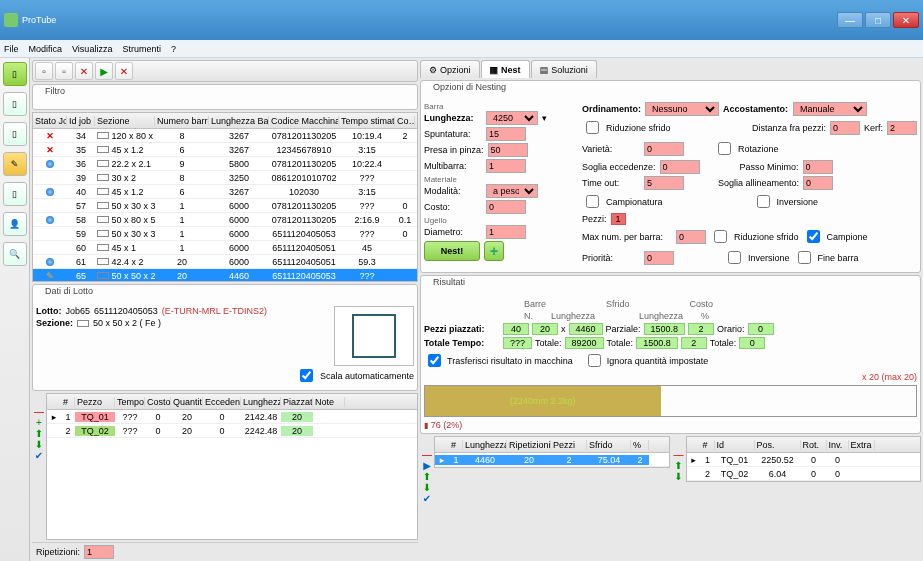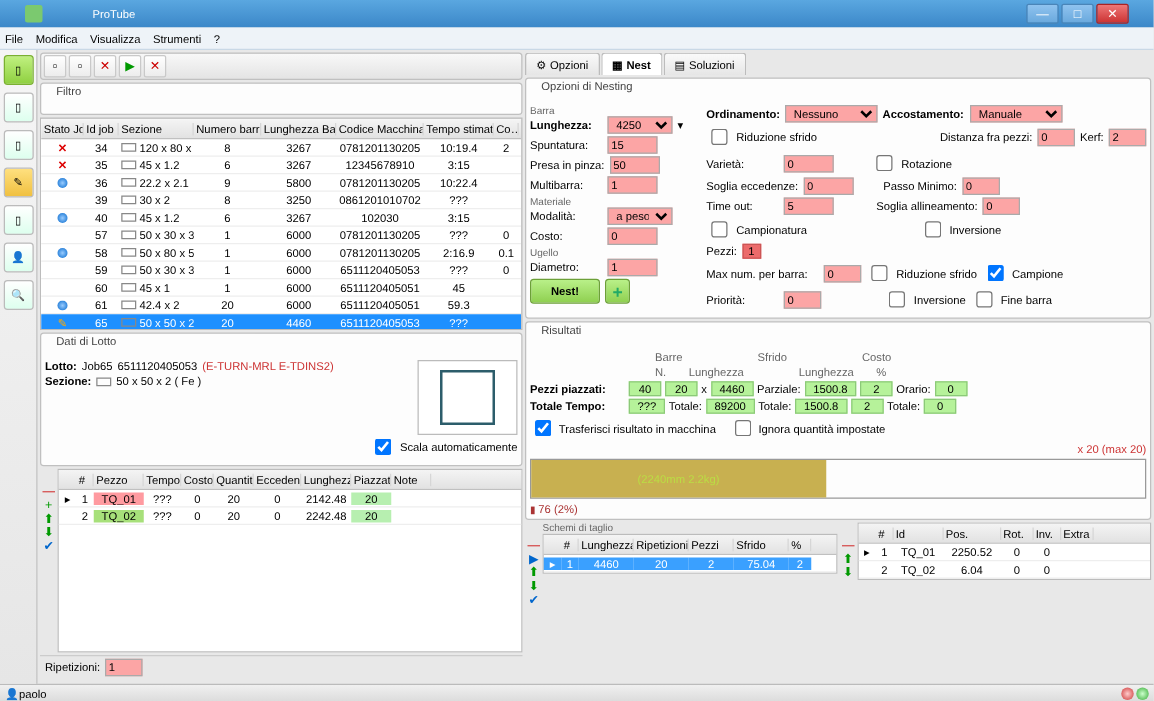--- a/index.html
+++ b/index.html
@@ -1,19 +1,19 @@
 <!DOCTYPE html>
 <html><head>
 <meta charset="utf-8">
 <style>
 * { box-sizing: border-box; font-family: "Segoe UI", Tahoma, sans-serif; font-size: 9px; }
 html, body { margin: 0; padding: 0; width: 923px; height: 561px; background: #e8e8e8; overflow: hidden; }
 
 
-.titlebar { height: 22px; background: linear-gradient(#5aa7e0,#3b87c8); display: flex; align-items: center; padding: 0 20px; color: #fff; gap: 36px; }
+.titlebar { height: 40px; background: linear-gradient(#5aa7e0,#3b87c8); display: flex; align-items: center; padding: 0 4px; color: #fff; }
 .titlebar .icon { width: 14px; height: 14px; background: #7bc96f; border-radius: 2px; margin-right: 4px; }
 .titlebar .btns { margin-left: auto; display: flex; }
 .titlebar .btn { width: 26px; height: 16px; margin-left: 2px; background: linear-gradient(#8fc3ef,#6aa9dd); border: 1px solid #4a85b8; border-radius: 2px; display: flex; align-items: center; justify-content: center; color: #fff; font-size: 10px; }
 .titlebar .btn.close { background: linear-gradient(#e77,#c33); border-color: #a22; }
 
 .menubar { height: 18px; background: #eef3f8; display: flex; align-items: center; padding: 0 4px; gap: 10px; border-bottom: 1px solid #c9d8e6; }
 
 
 .body { display: flex; height: calc(561px - 22px - 18px - 14px); }
 .sidebar { width: 30px; background: linear-gradient(#f5f5f5,#e6e6e6); border-right: 1px solid #c2c2c2; display: flex; flex-direction: column; align-items: center; padding-top: 4px; gap: 6px; }
@@ -91,21 +91,21 @@
 
 .sidecol { width: 14px; display: flex; flex-direction: column; gap: 1px; align-items: center; padding-top: 14px; }
 .sidecol span { font-size: 10px; line-height: 10px; cursor: pointer; }
 
 .status { height: 14px; background: linear-gradient(#f0f0f0,#dcdcdc); border-top: 1px solid #bbb; display: flex; align-items: center; padding: 0 4px; font-size: 9px; }
 .status .dots { margin-left: auto; display: flex; gap: 2px; }
 .status .d { width: 10px; height: 10px; border-radius: 50%; }
 .status .d.r { background: radial-gradient(#fcc,#c33); }
 .status .d.g { background: radial-gradient(#cfc,#3a3); }
 
-.flex { display: flex; } .gap2 { gap: 2px; } .gap4 { gap: 1px; }
+.flex { display: flex; } .gap2 { gap: 2px; } .gap4 { gap: 18px; }
 .small { font-size: 8px; color: #666; }
 </style>
 </head>
 <body>
 
 <div class="titlebar">
   <div class="icon"></div>
   <span>ProTube</span>
   <div class="btns">
     <div class="btn">—</div>
@@ -441,21 +441,21 @@
             </div>
             <div class="formrow">
                 <label>Varietà:</label>
                 <input class="inp w40" value="0" style="">
               <input type="checkbox" style="margin-left: 30px;">
                 <span>Rotazione</span>
               </div>
             <div class="formrow">
                 <label>Soglia eccedenze:</label>
                 <input class="inp w40" value="0" style="">
-              <span style="margin-left:20px">Passo Minimo:</span>
+              <span style="margin-left:36px">Passo Minimo:</span>
                 <input class="inp w30" value="0" style="">
               </div>
             <div class="formrow">
                 <label>Time out:</label>
                 <input class="inp w40" value="5" style="">
               <span style="margin-left:30px">Soglia allineamento:</span>
                 <input class="inp w30" value="0" style="">
               </div>
             <div class="formrow">
                 <input type="checkbox" style="">
@@ -544,21 +544,20 @@
       <div class="flex gap2" style="flex:1">
         <div class="flex" style="flex:1">
           <div class="sidecol">
             <span style="color:#c00">—</span>
             <span style="color:#06c">▶</span>
             <span style="color:#090">⬆</span>
             <span style="color:#090">⬇</span>
             <span style="color:#06c">✔</span>
           </div>
           <div style="flex:1">
-            <div class="small">Schemi di taglio</div>
             <div class="grid schemi">
               <div class="hdr">
                   <div></div>
                   <div>#</div>
                   <div>Lunghezza</div>
                   <div>Ripetizioni</div>
                   <div>Pezzi</div>
                   <div>Sfrido</div>
                   <div>%</div>
                 </div>

